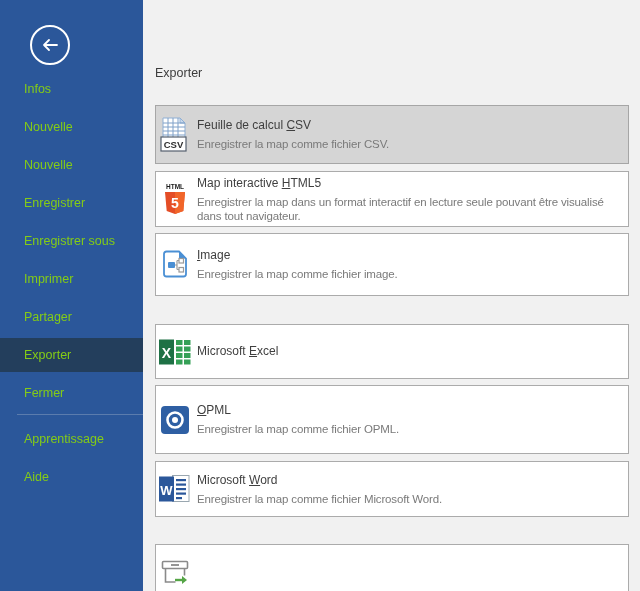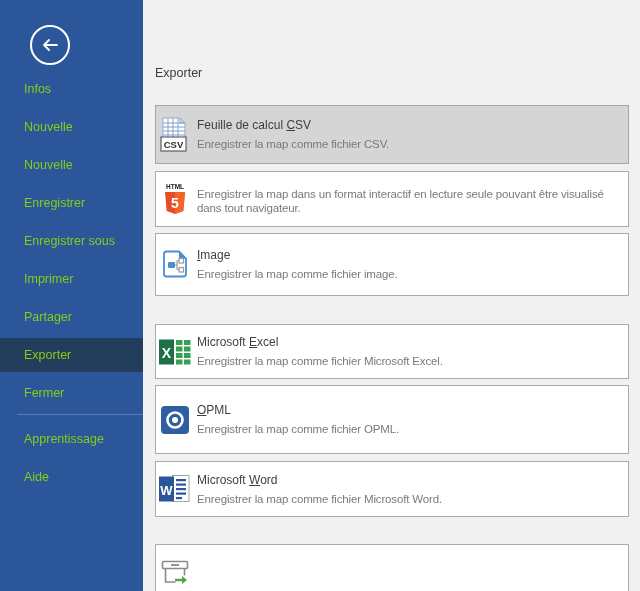--- a/index.html
+++ b/index.html
@@ -138,20 +138,21 @@
     <div class="export-item" style="height:56px;margin-top:7px">
       <span class="item-icon">
         <svg width="28" height="34" viewBox="0 0 28 34">
           <text x="14" y="7" text-anchor="middle" font-size="6.5" font-weight="bold" fill="#1A1A1A" font-family="Liberation Sans, sans-serif">HTML</text>
           <path d="M4,10 H24 L22.3,29 L14,32 L5.7,29 Z" fill="#E44D26"></path>
           <path d="M14,10 H24 L22.3,29 L14,32 Z" fill="#F16529"></path>
           <text x="14" y="26" text-anchor="middle" font-size="14" font-weight="bold" fill="#FFFFFF" font-family="Liberation Sans, sans-serif">5</text>
         </svg>
       </span>
       <span class="item-text">
+        <span class="item-title"><span>Map interactive </span><span class="accel">H</span><span>TML5</span></span>
         <span class="item-desc">Enregistrer la map dans un format interactif en lecture seule pouvant être visualisé dans tout navigateur.</span>
       </span>
     </div>
 
     <div class="export-item" style="height:63px;margin-top:6px">
       <span class="item-icon">
         <svg width="30" height="31" viewBox="0 0 30 31">
           <path d="M4,5 Q4,2.5 6.5,2.5 H19 L26,9.5 V25 Q26,27.5 23.5,27.5 H6.5 Q4,27.5 4,25 Z" fill="#FFFFFF" stroke="#4A8FD4" stroke-width="1.8"></path>
           <path d="M19,2.5 L19,9.5 L26,9.5 Z" fill="#4A8FD4"></path>
           <rect x="8" y="13" width="7" height="6" rx="1" fill="#4A8FD4"></rect>
@@ -176,21 +177,20 @@
           <rect x="17" y="16" width="6.5" height="5" fill="#35A056"></rect>
           <rect x="25" y="16" width="6.5" height="5" fill="#35A056"></rect>
           <rect x="17" y="22.5" width="6.5" height="5" fill="#35A056"></rect>
           <rect x="25" y="22.5" width="6.5" height="5" fill="#35A056"></rect>
           <rect x="0" y="2.5" width="15" height="25" fill="#1E7145"></rect>
           <text x="7.5" y="20.5" text-anchor="middle" font-size="14" font-weight="bold" fill="#FFFFFF" font-family="Liberation Sans, sans-serif">X</text>
         </svg>
       </span>
       <span class="item-text">
         <span class="item-title"><span>Microsoft </span><span class="accel">E</span><span>xcel</span></span>
-        <span class="item-desc">Enregistrer la map comme fichier Microsoft Excel.</span>
       </span>
     </div>
 
     <div class="export-item" style="height:69px;margin-top:6px">
       <span class="item-icon">
         <svg width="28" height="28" viewBox="0 0 28 28">
           <rect x="0" y="0" width="28" height="28" rx="4" fill="#2E5FA3"></rect>
           <circle cx="14" cy="14" r="7.5" fill="none" stroke="#FFFFFF" stroke-width="2.6"></circle>
           <circle cx="14" cy="14" r="3" fill="#FFFFFF"></circle>
         </svg>

